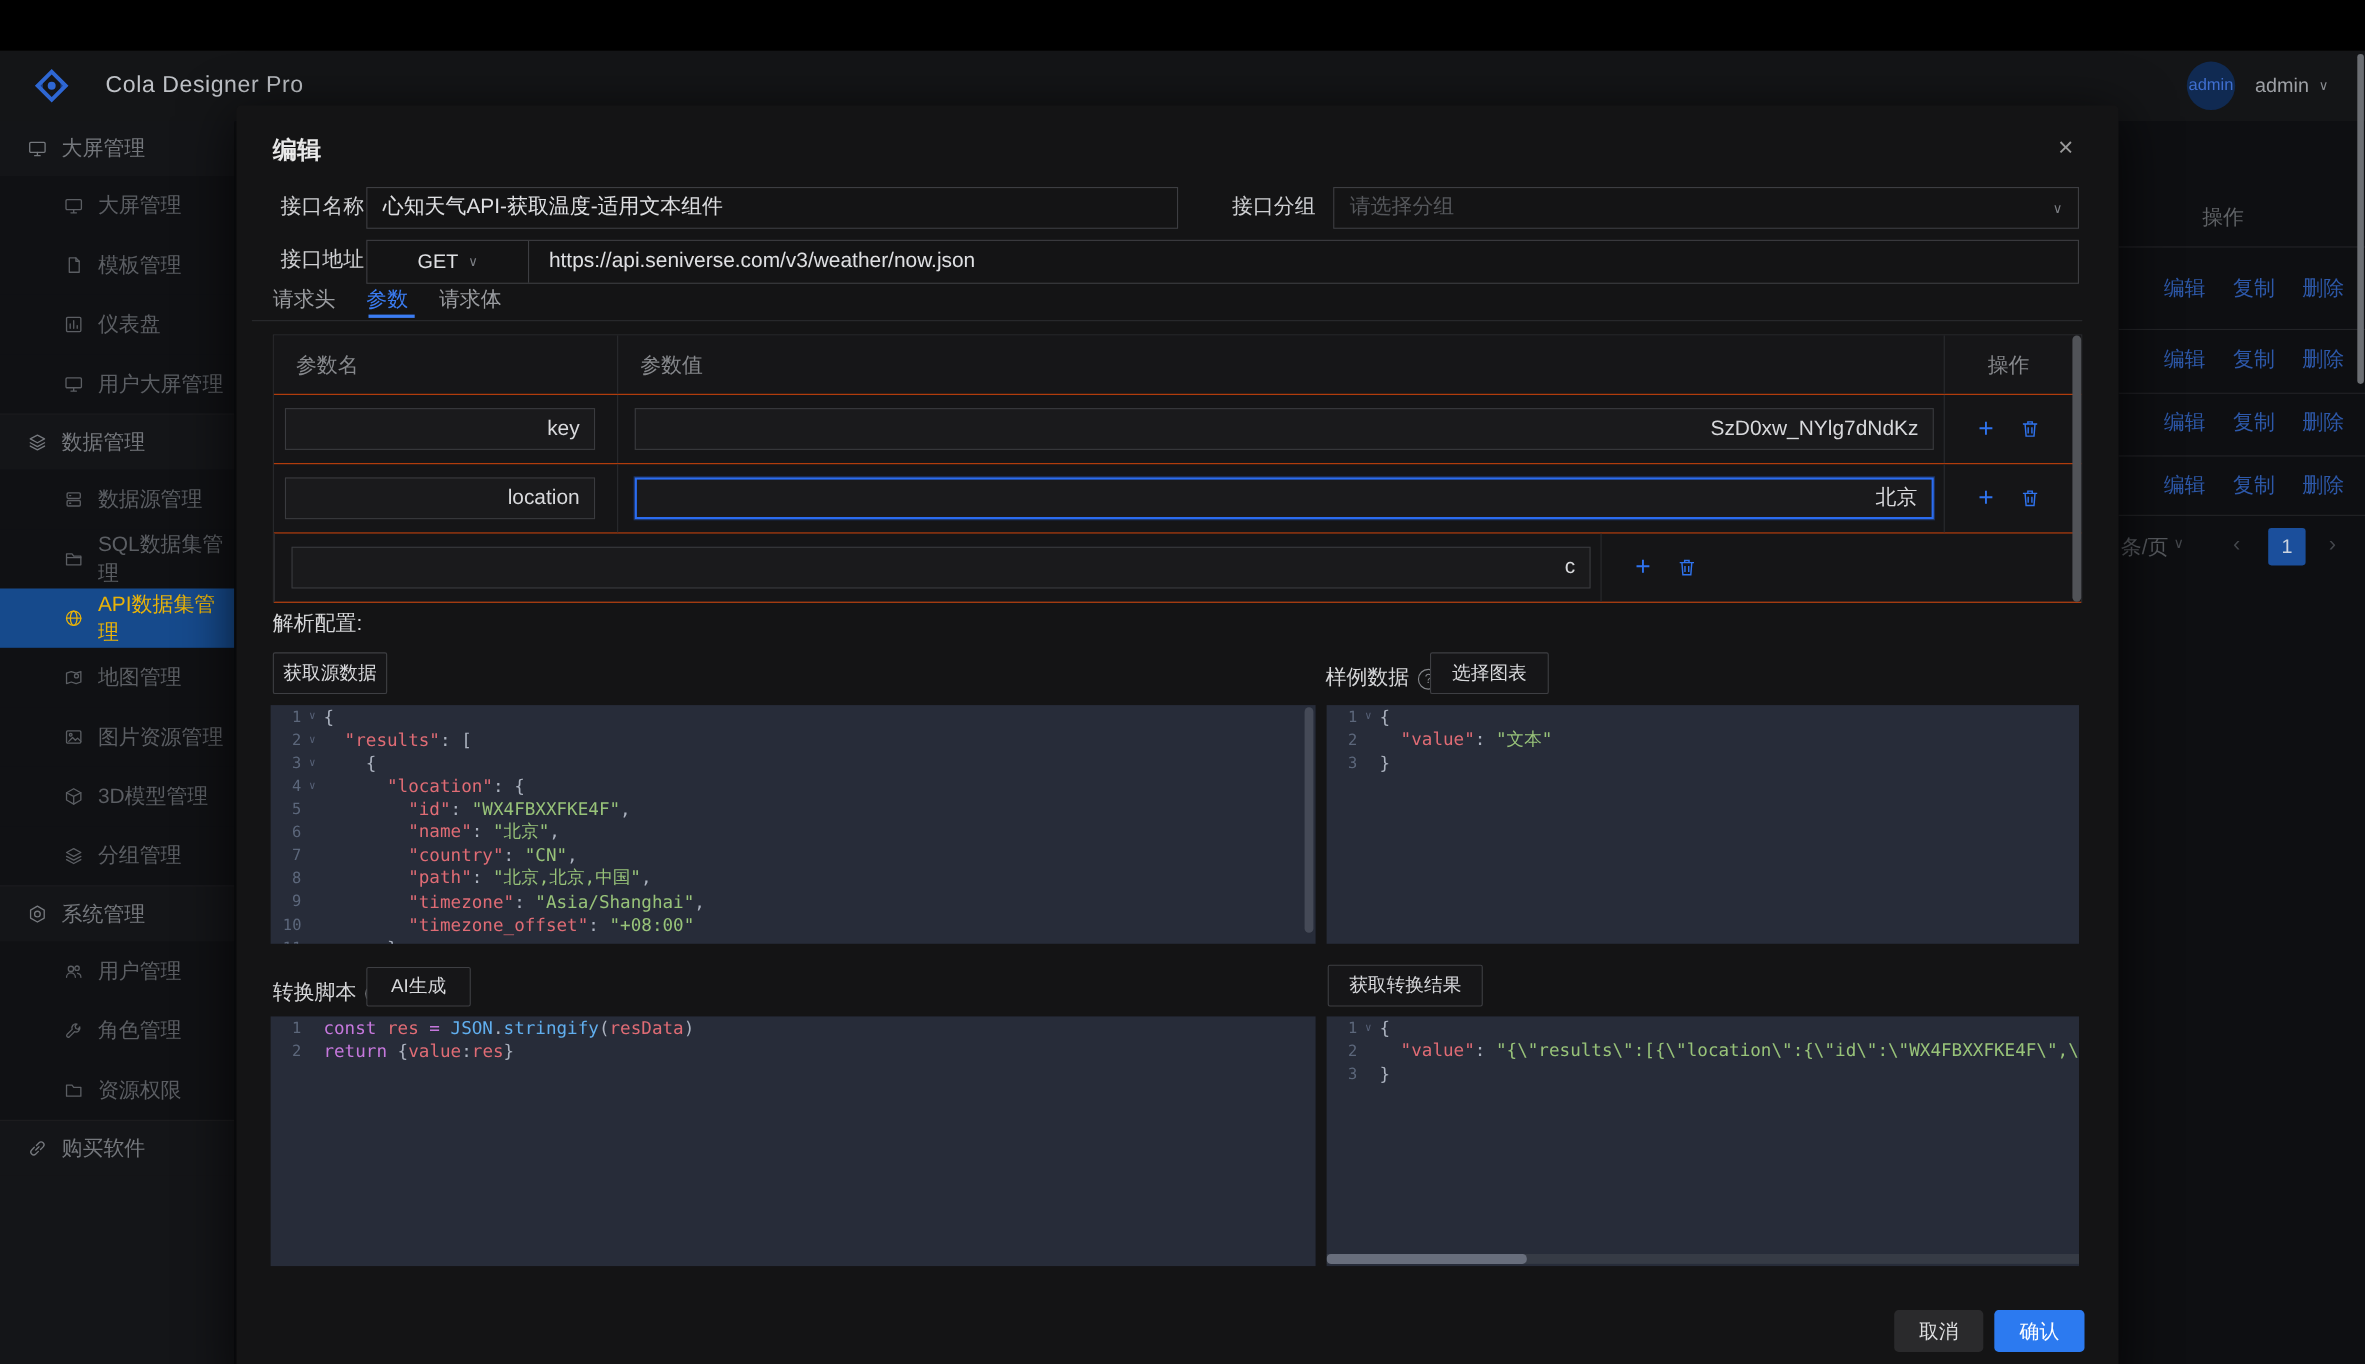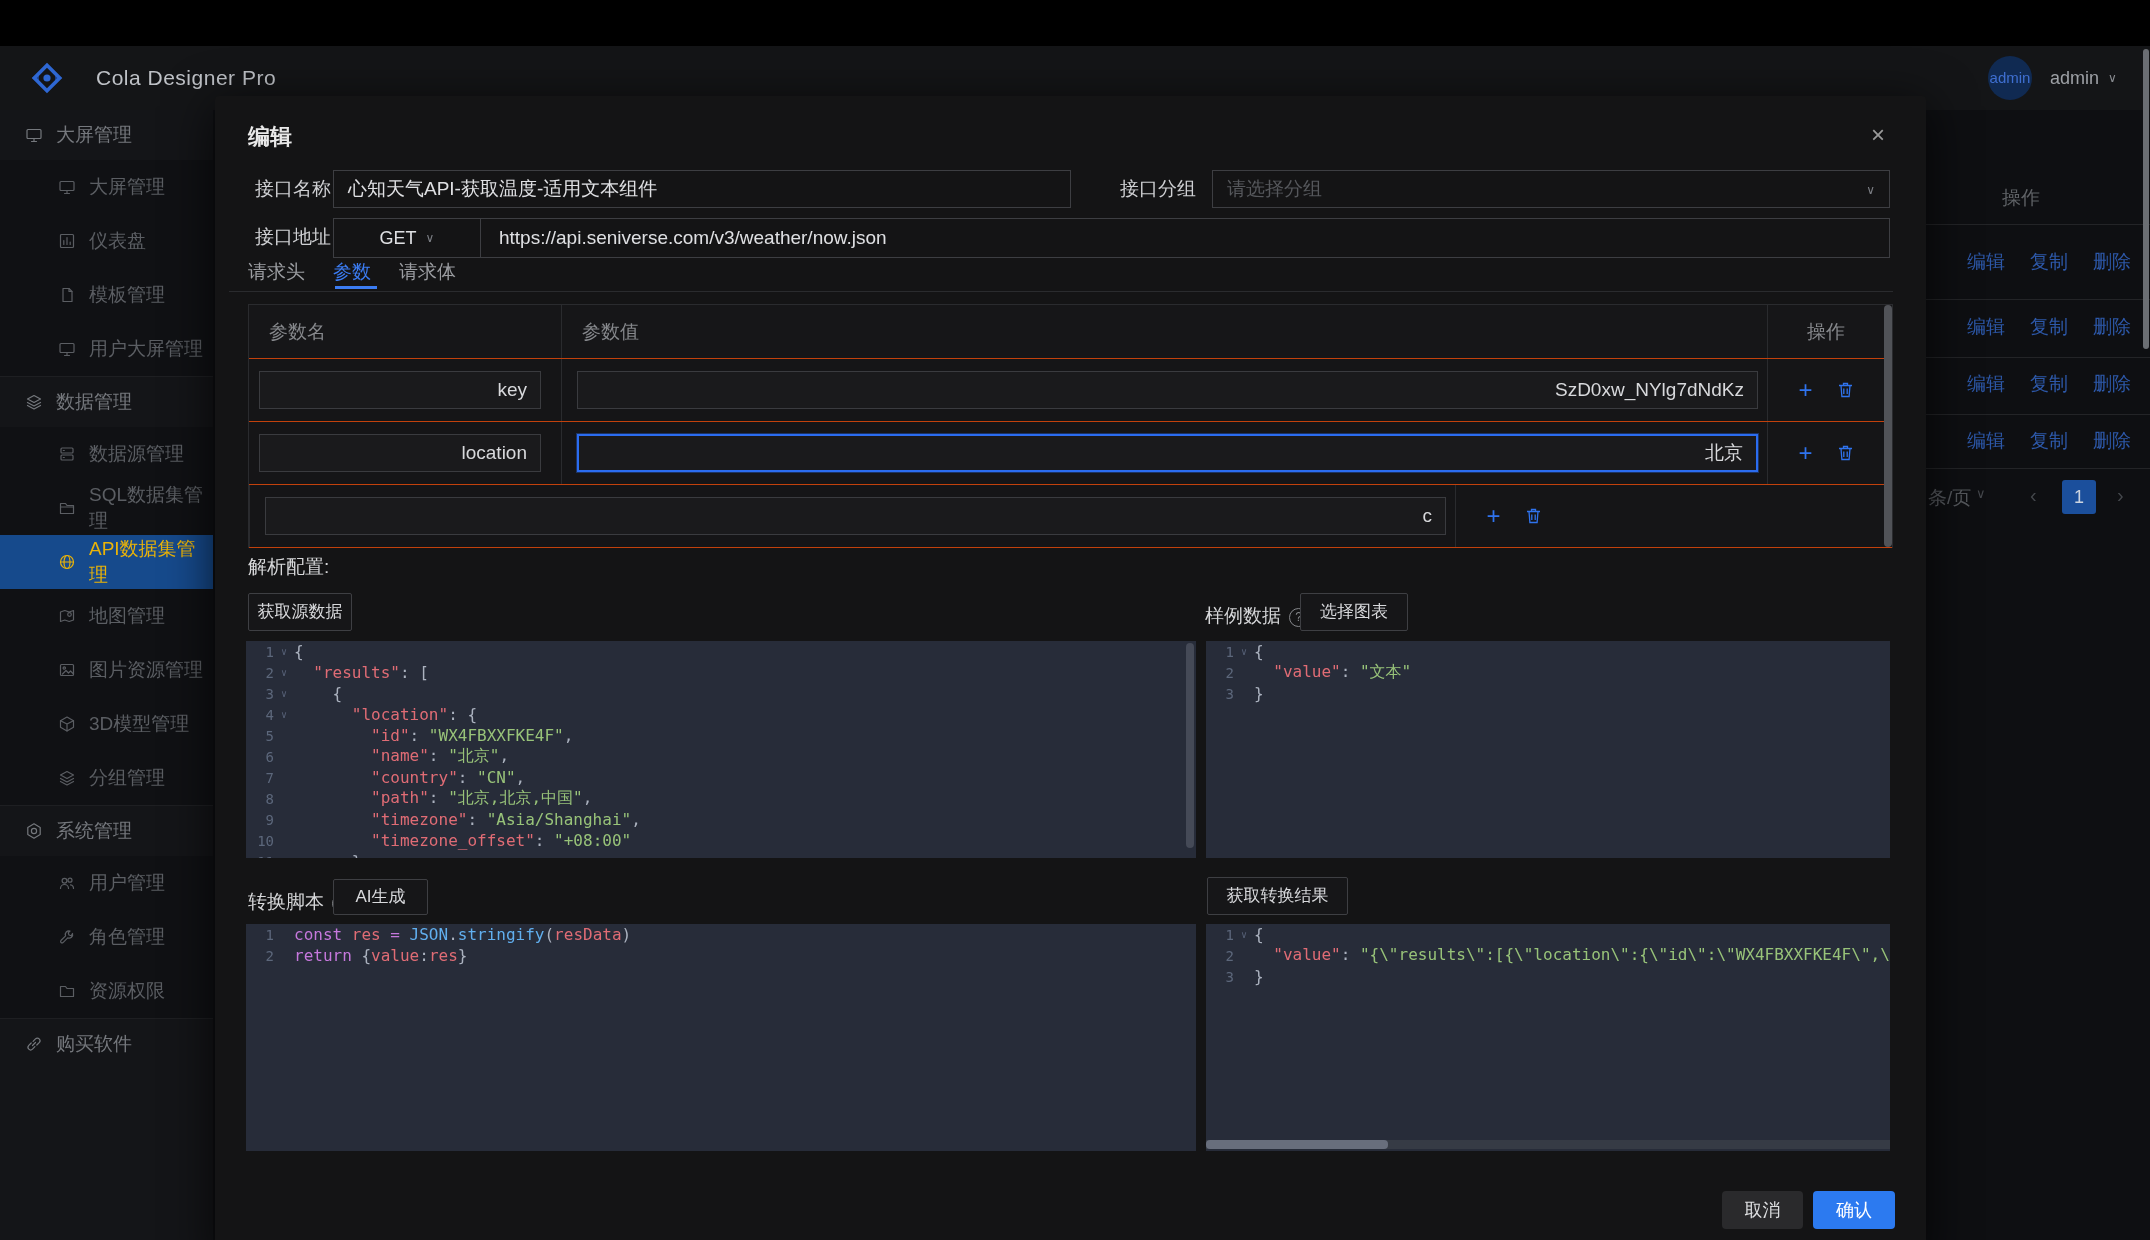--- a/index.html
+++ b/index.html
@@ -123,31 +123,31 @@
       </div>
       <div class="menu-item l2">
         <svg width="18" height="18" viewBox="0 0 18 18" fill="none" stroke="currentColor" stroke-width="1.2" stroke-linejoin="round" stroke-linecap="round">
           <rect x="2" y="3.5" width="14" height="9" rx="1"></rect>
           <path d="M6.5 15.5h5M9 12.5v3"></path>
         </svg>
         <span>大屏管理</span>
       </div>
       <div class="menu-item l2">
         <svg width="18" height="18" viewBox="0 0 18 18" fill="none" stroke="currentColor" stroke-width="1.2" stroke-linejoin="round" stroke-linecap="round">
+          <path d="M5 2.5h6l3 3v10H5z"></path>
+          <path d="M11 2.5v3h3"></path>
+        </svg>
+        <span>模板管理</span>
+      </div>
+      <div class="menu-item l2">
+        <svg width="18" height="18" viewBox="0 0 18 18" fill="none" stroke="currentColor" stroke-width="1.2" stroke-linejoin="round" stroke-linecap="round">
           <rect x="2.5" y="2.5" width="13" height="13" rx="1"></rect>
           <path d="M5.8 12.5V8.5M9 12.5v-7M12.2 12.5V10"></path>
         </svg>
         <span>仪表盘</span>
-      </div>
-      <div class="menu-item l2">
-        <svg width="18" height="18" viewBox="0 0 18 18" fill="none" stroke="currentColor" stroke-width="1.2" stroke-linejoin="round" stroke-linecap="round">
-          <path d="M5 2.5h6l3 3v10H5z"></path>
-          <path d="M11 2.5v3h3"></path>
-        </svg>
-        <span>模板管理</span>
       </div>
       <div class="menu-item l2">
         <svg width="18" height="18" viewBox="0 0 18 18" fill="none" stroke="currentColor" stroke-width="1.2" stroke-linejoin="round" stroke-linecap="round">
           <rect x="2" y="3.5" width="14" height="9" rx="1"></rect>
           <path d="M6.5 15.5h5M9 12.5v3"></path>
         </svg>
         <span>用户大屏管理</span>
       </div>
       <div class="menu-divider"></div>
       <div class="menu-item l1">

